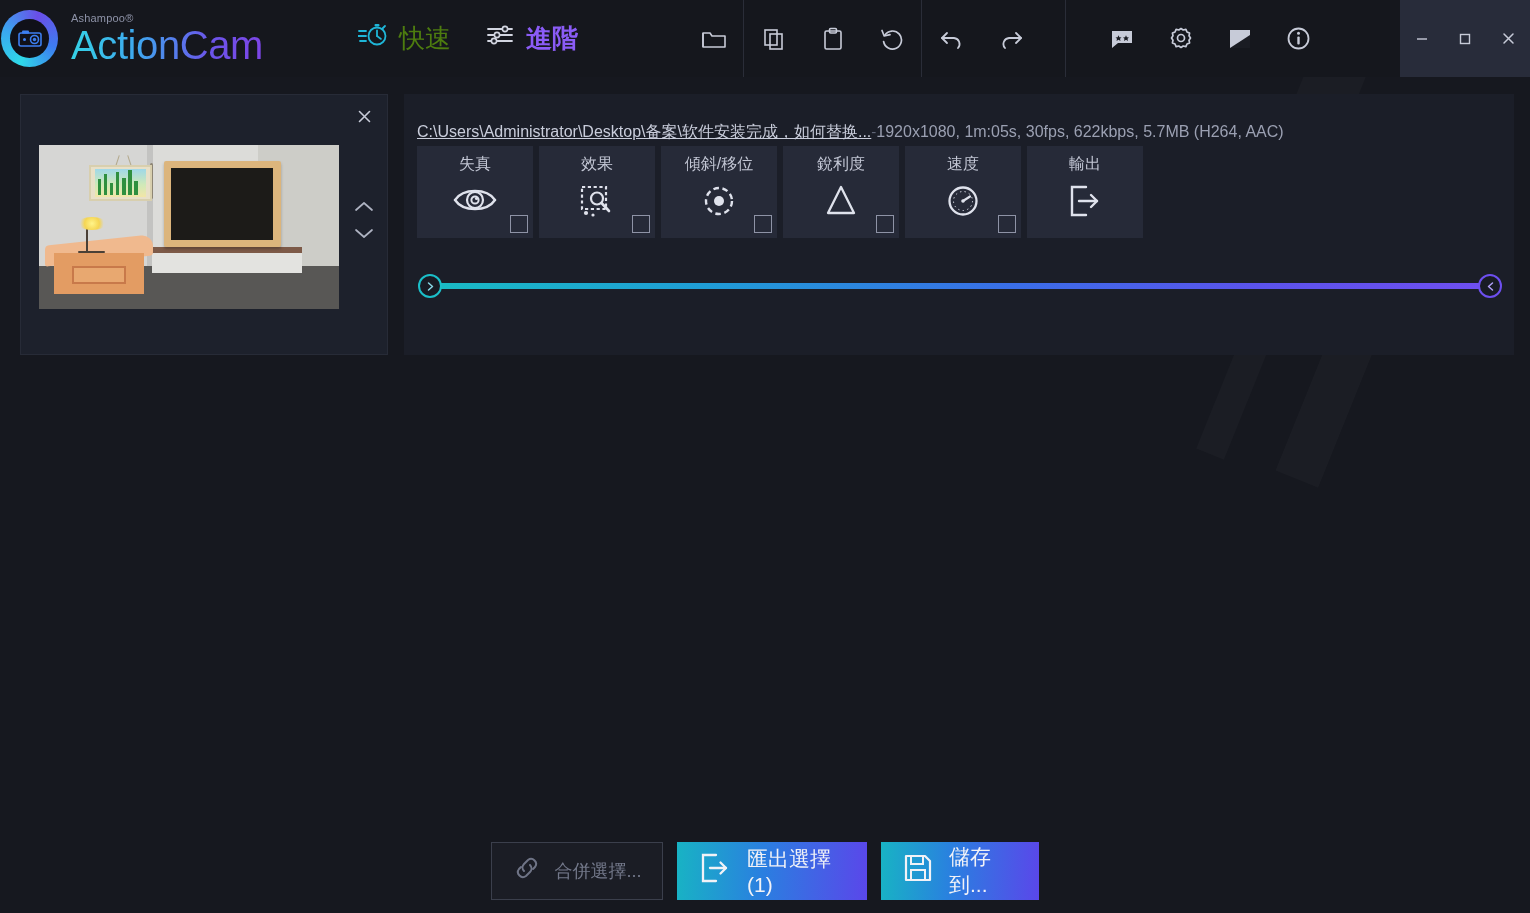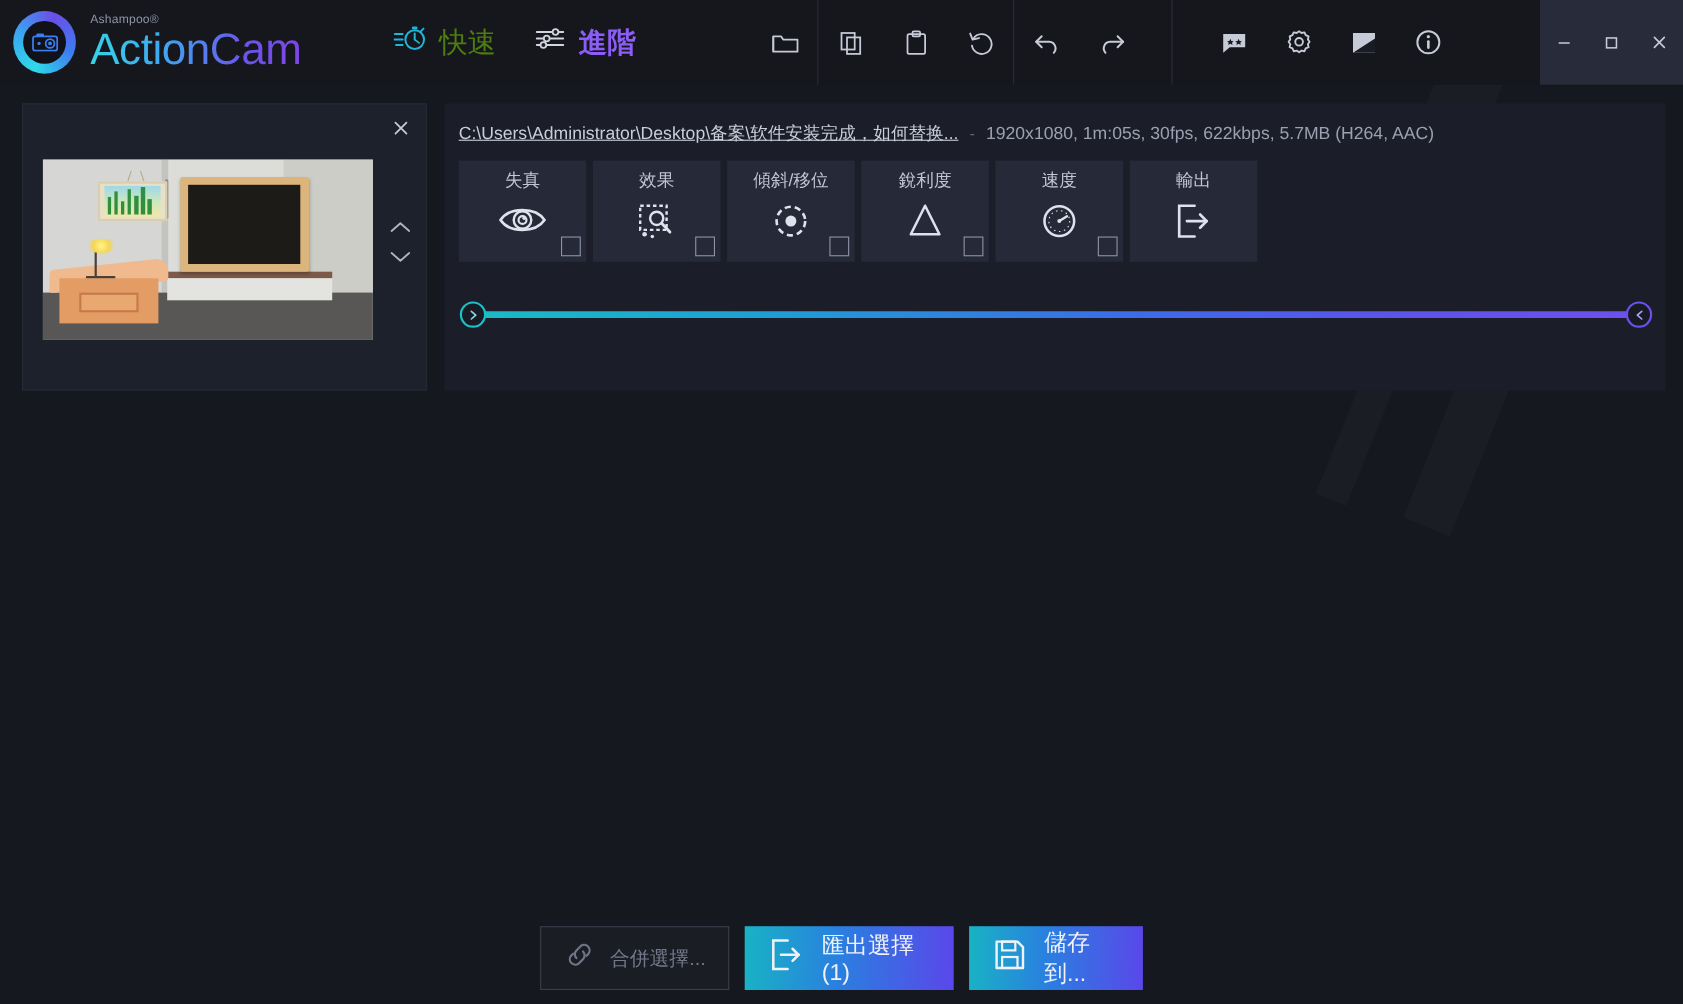--- a/index.html
+++ b/index.html
@@ -31,21 +31,21 @@
   .wm4 { left: 1225px; top: 300px; width: 30px;  height: 160px; }
 
   
   #header {
     position: absolute; left: 0; top: 0;
     width: 1530px; height: 77px;
     background: #15171d;
     display: flex; align-items: center;
     z-index: 5;
   }
-  .brand { display: flex; align-items: center; padding-left: 12px; width: 340px; }
+  .brand { display: flex; align-items: center; padding-left: 1px; width: 340px; }
   .brand-ring {
     width: 57px; height: 57px; border-radius: 50%;
     background: conic-gradient(from 200deg, #2fd9e8, #3aa6f0, #6a4ee8, #3d7df0, #2fd9e8);
     display: flex; align-items: center; justify-content: center;
     flex: none;
   }
   .brand-ring-in {
     width: 39px; height: 39px; border-radius: 50%;
     background: #101119;
     display: flex; align-items: center; justify-content: center;
@@ -141,22 +141,22 @@
   .sc-lamp-g   { left:12.5%; top:44%; width:10%; height:8%; background:radial-gradient(circle,#fff48a 0%, #f5d552 45%, rgba(245,213,82,0) 72%); border-radius:50%; }
 
   
   #clip-panel {
     position: absolute; left: 404px; top: 94px;
     width: 1110px; height: 261px;
     background: #1b1e28;
     z-index: 3;
   }
   #clip-head {
-    position: absolute; left: 13px; top: 17px;
-    display: flex; align-items: baseline; gap: 10px;
+    position: absolute; left: 13px; top: 28px;
+    display: flex; align-items: baseline; 
     width: 1090px;
   }
   #clip-path {
     font-size: 16px; color: #c9cddb; text-decoration: underline;
     white-space: nowrap; cursor: pointer;
   }
   .clip-dash { font-size: 15px; color: #5f6577; }
   #clip-meta { font-size: 16px; color: #9ba0b2; white-space: nowrap; }
 
   #tool-row {

